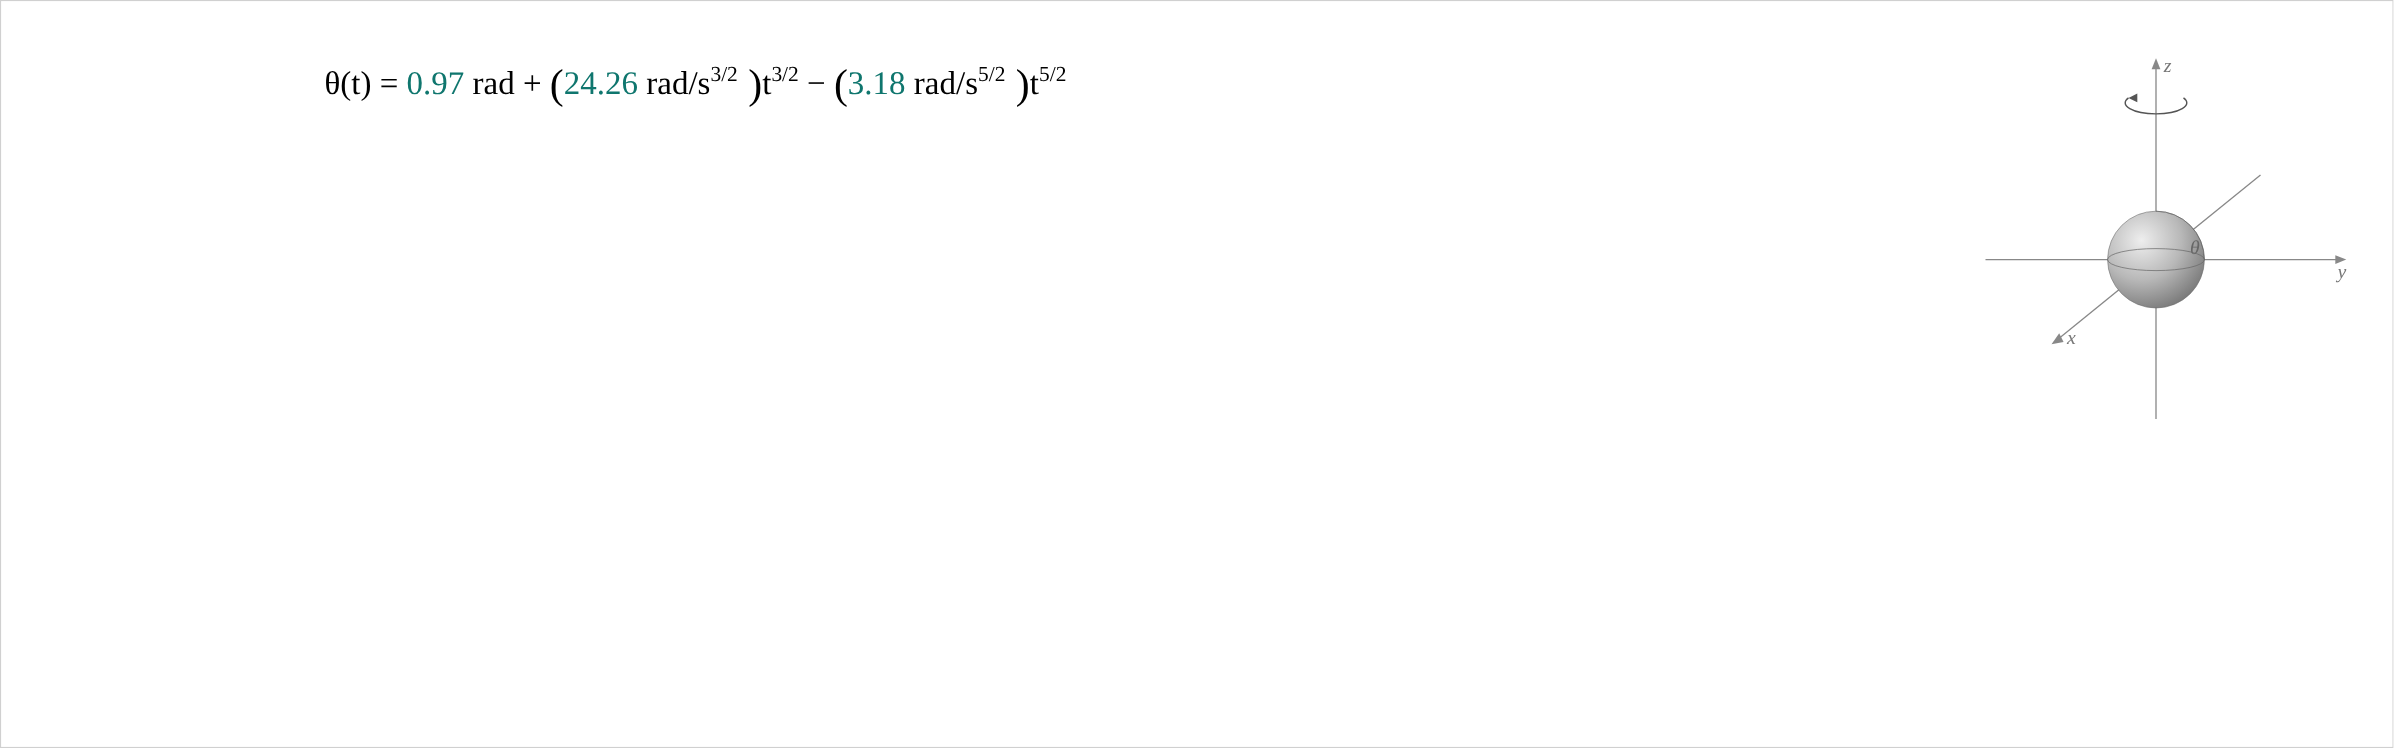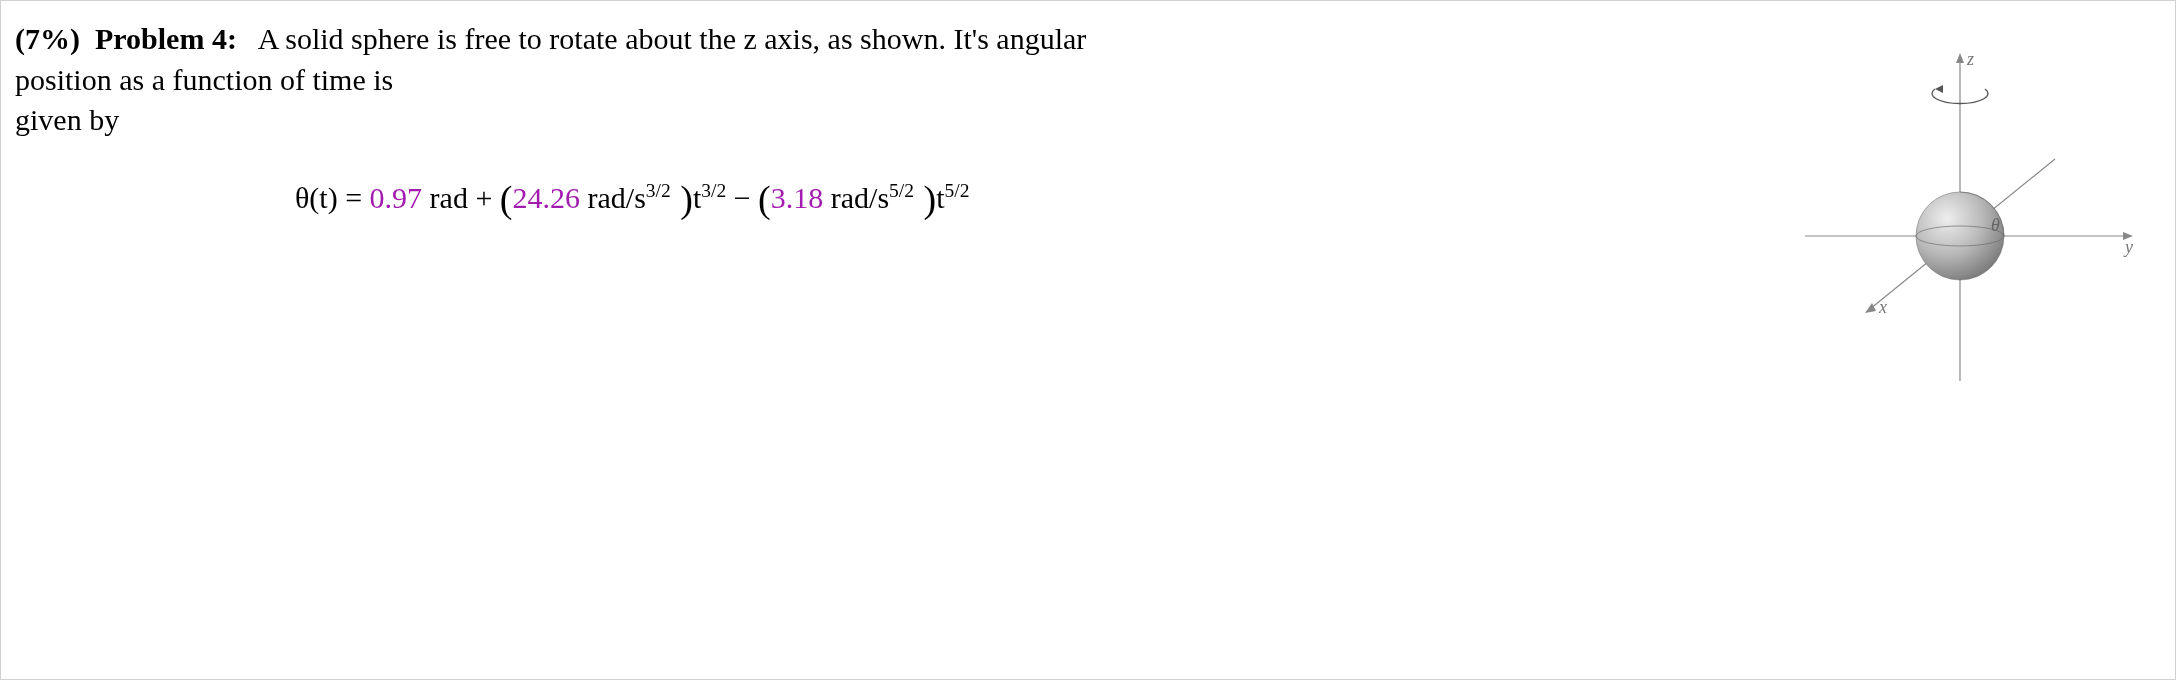--- a/index.html
+++ b/index.html
@@ -25,21 +25,21 @@
   .prompt b {
     font-weight: bold;
   }
   .equation-row {
     margin-top: 36px;
     margin-left: 280px;
     font-size: 30px;
     white-space: nowrap;
   }
   .red {
-    color: #a21caf;
+    color: #0f766e;
   }
   sup {
     font-size: 0.65em;
     vertical-align: super;
     line-height: 0;
   }
   
   .figure {
     position: absolute;
     top: 40px;
@@ -62,26 +62,20 @@
     font-style: italic;
     font-size: 18px;
     fill: #666;
   }
 </style>
 </head>
 <body>
 
 <div class="page">
 
-  <div class="prompt">
-    <b>(7%)</b>&nbsp;
-    <b>Problem 4:</b>&nbsp;&nbsp;
-    <span>A solid sphere is free to rotate about the z axis, as shown. It's angular position as a function of time is</span><br>
-    <span>given by</span>
-  </div>
 
   <div class="equation-row">
     <span>θ(t) = </span><span class="red">0.97</span><span> rad + </span><span style="font-size:38px;vertical-align:-4px;">(</span><span class="red">24.26</span><span> rad/s</span><sup>3/2</sup><span style="font-size:38px;vertical-align:-4px;"> )</span><span>t</span><sup>3/2</sup><span> − </span><span style="font-size:38px;vertical-align:-4px;">(</span><span class="red">3.18</span><span> rad/s</span><sup>5/2</sup><span style="font-size:38px;vertical-align:-4px;"> )</span><span>t</span><sup>5/2</sup>
   </div>
 
   <div class="figure">
     <svg viewBox="0 0 370 360">
 
       <line x1="185" y1="20" x2="185" y2="340" stroke="#888" stroke-width="1.2"></line>
       <polygon points="185,12 181,22 189,22" fill="#888"></polygon>

